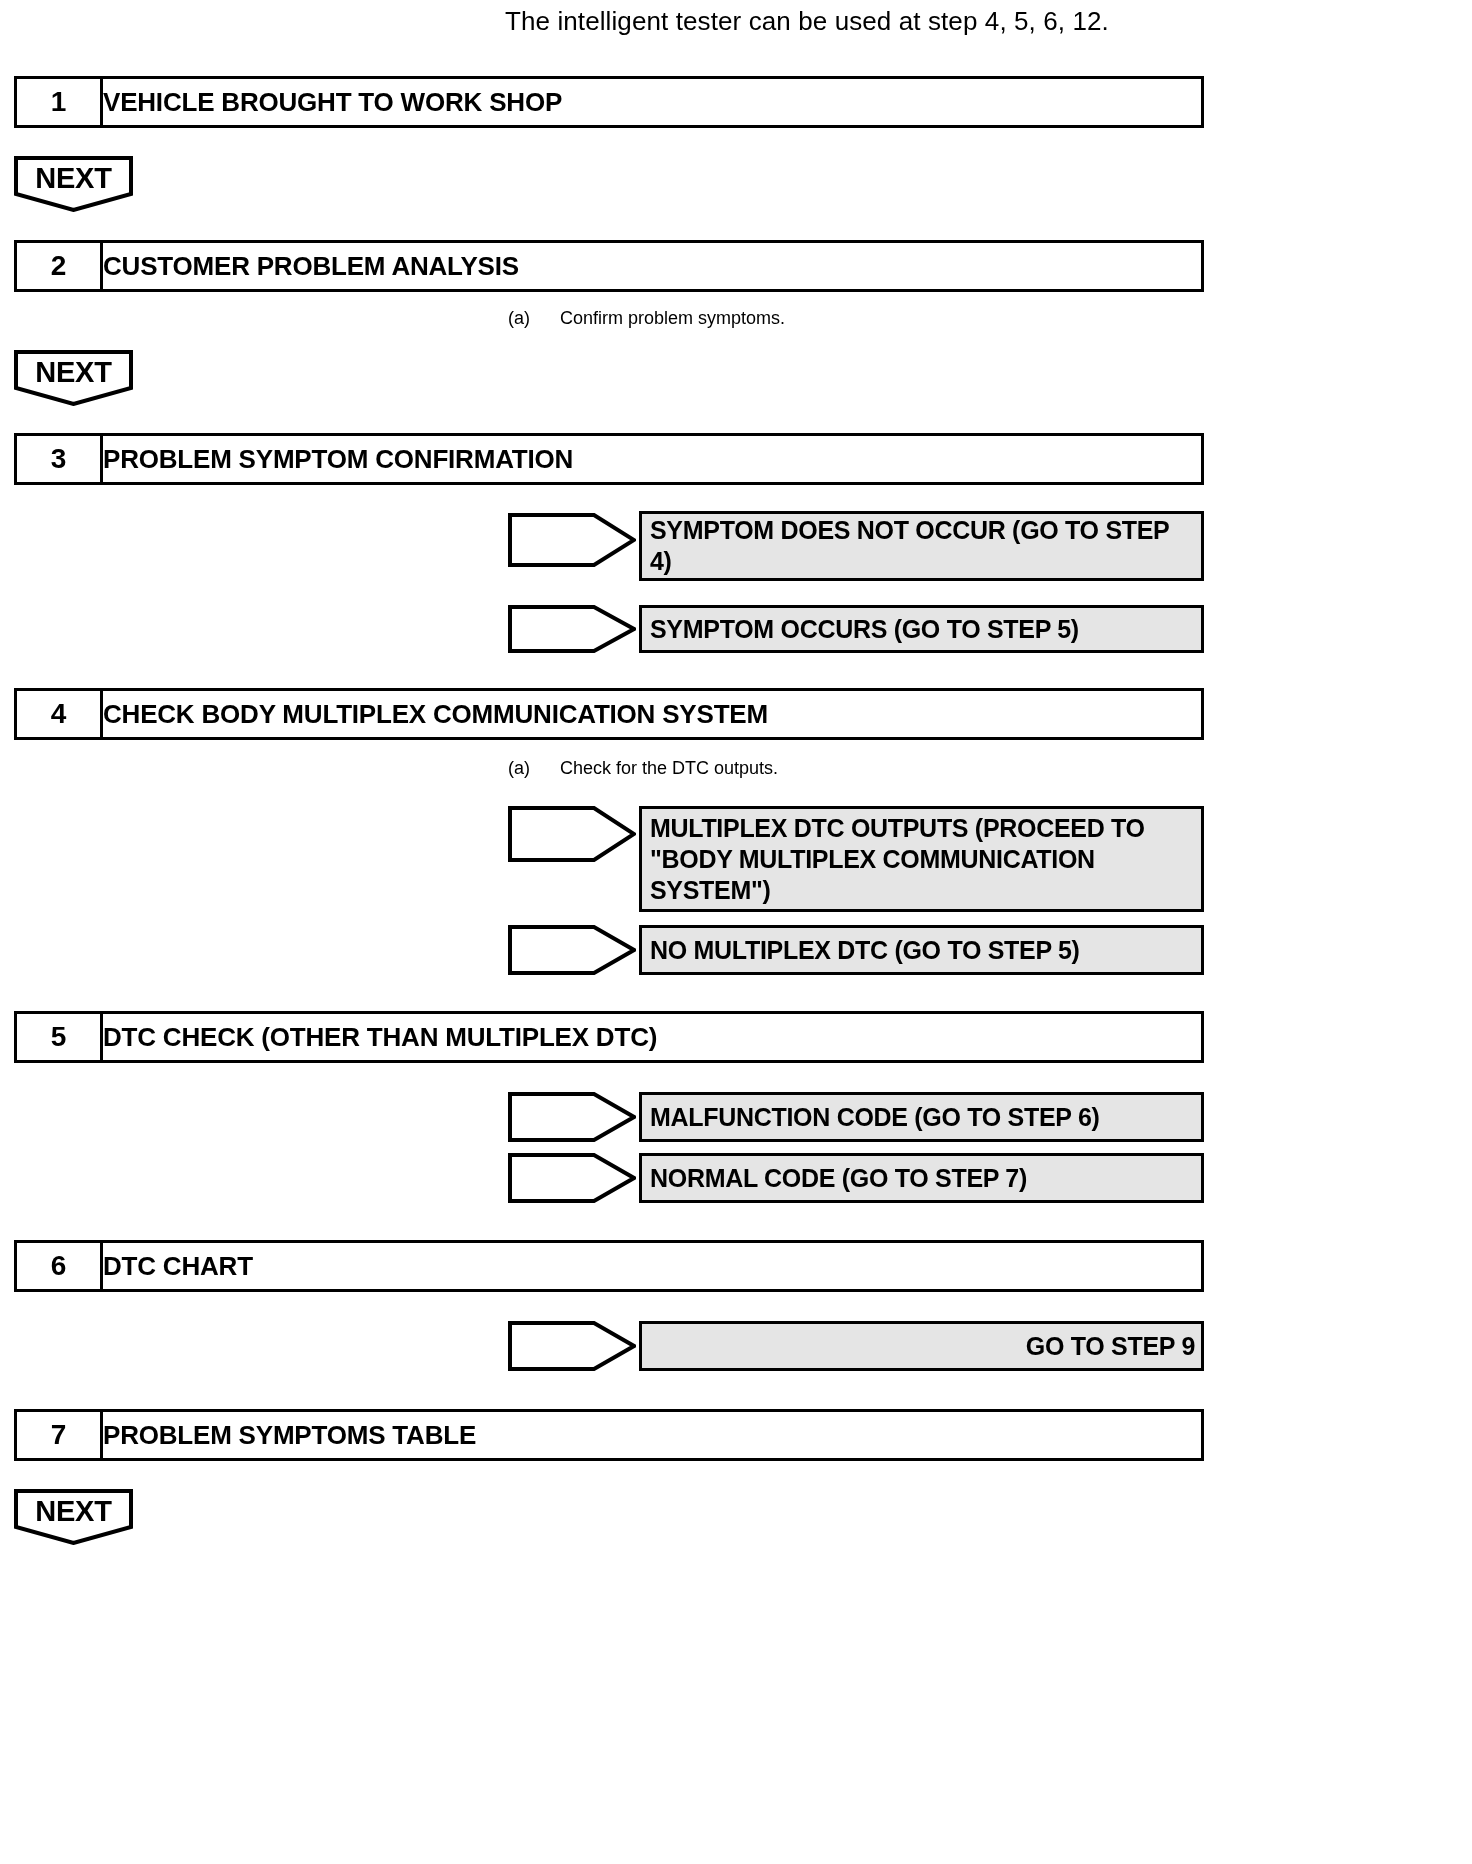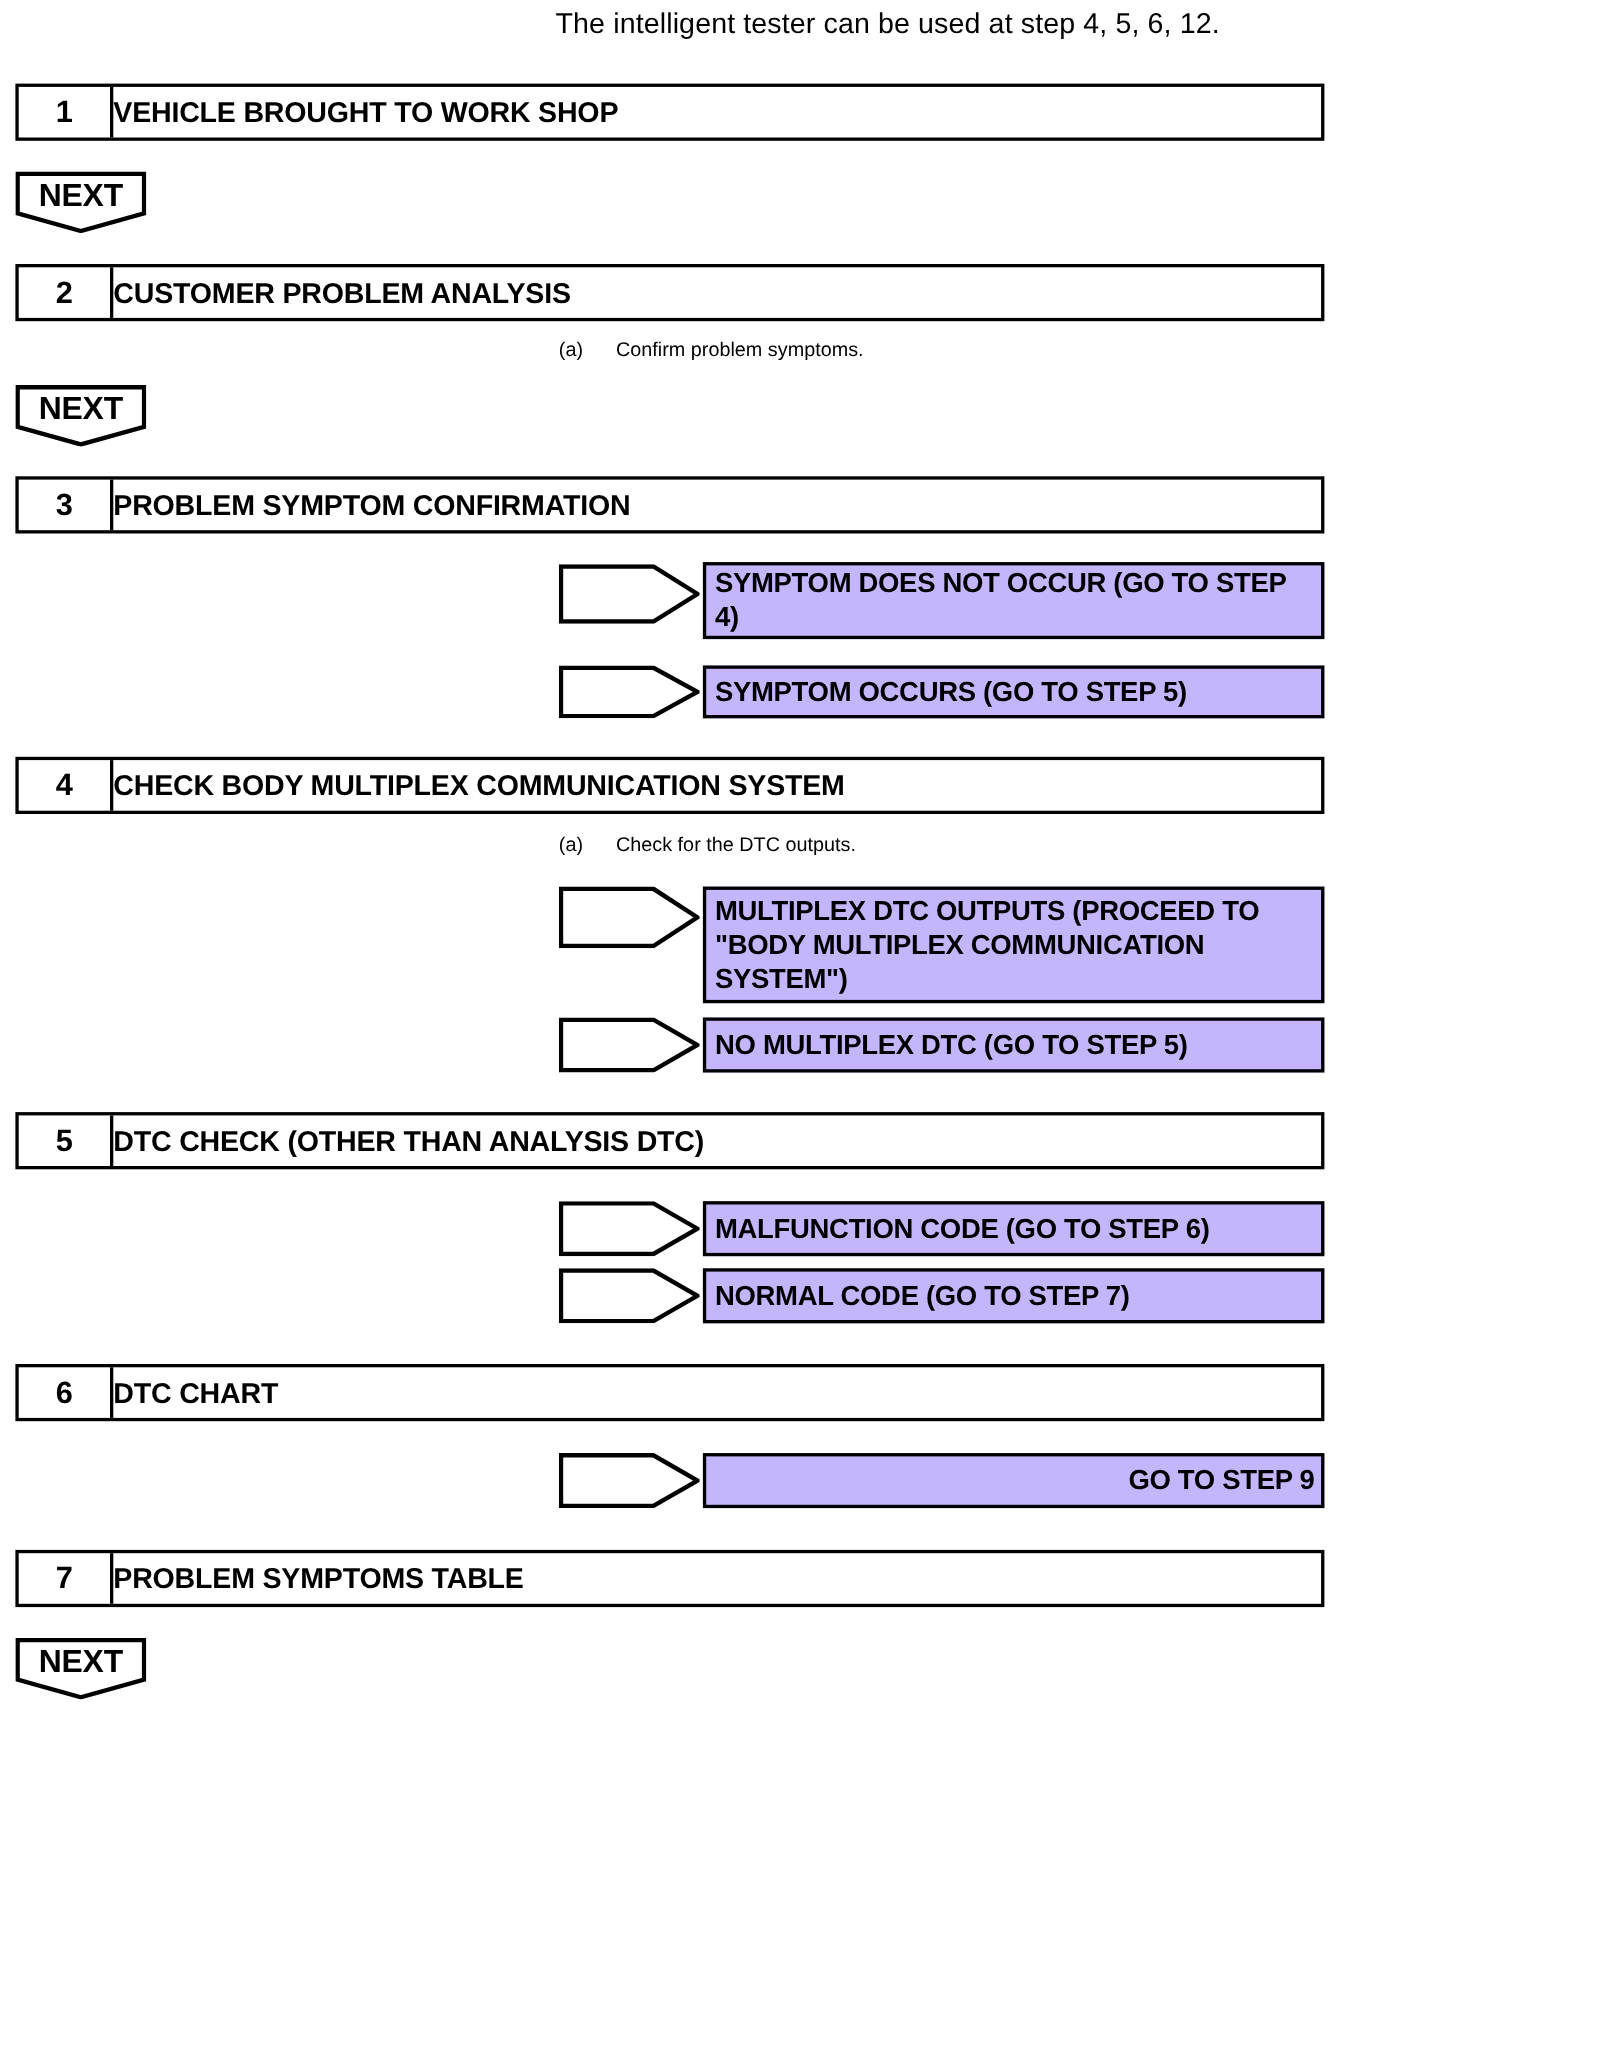--- a/index.html
+++ b/index.html
@@ -98,21 +98,21 @@
   .branch-arrow svg {
     display: block;
     width: 128px;
   }
   .branch-box {
     position: absolute;
     left: 639px;
     width: 565px;
     border: 3.5px solid #000;
     box-sizing: border-box;
-    background: #c4b5fd;
+    background: #e5e5e5;
     display: flex;
     align-items: center;
   }
   .branch-text {
     padding: 0 6px 0 8px;
     font-size: 25px;
     font-weight: bold;
     letter-spacing: -0.3px;
     line-height: 31px;
   }
@@ -209,21 +209,21 @@
     <svg viewBox="0 0 128 50" preserveAspectRatio="none" height="50">
       <polygon points="2,2 86,2 126,25 86,48 2,48" fill="#ffffff" stroke="#000000" stroke-width="4"></polygon>
     </svg>
   </div>
   <div class="branch-box" style="top:925px; height:50px;">
     <div class="branch-text">NO MULTIPLEX DTC (GO TO STEP 5)</div>
   </div>
 
   <div class="step-row" style="top:1011px;">
     <div class="step-num">5</div>
-    <div class="step-title">DTC CHECK (OTHER THAN ANALYSIS DTC)</div>
+    <div class="step-title">DTC CHECK (OTHER THAN MULTIPLEX DTC)</div>
   </div>
 
   <div class="branch-arrow" style="top:1092px; height:50px;">
     <svg viewBox="0 0 128 50" preserveAspectRatio="none" height="50">
       <polygon points="2,2 86,2 126,25 86,48 2,48" fill="#ffffff" stroke="#000000" stroke-width="4"></polygon>
     </svg>
   </div>
   <div class="branch-box" style="top:1092px; height:50px;">
     <div class="branch-text">MALFUNCTION CODE (GO TO STEP 6)</div>
   </div>

